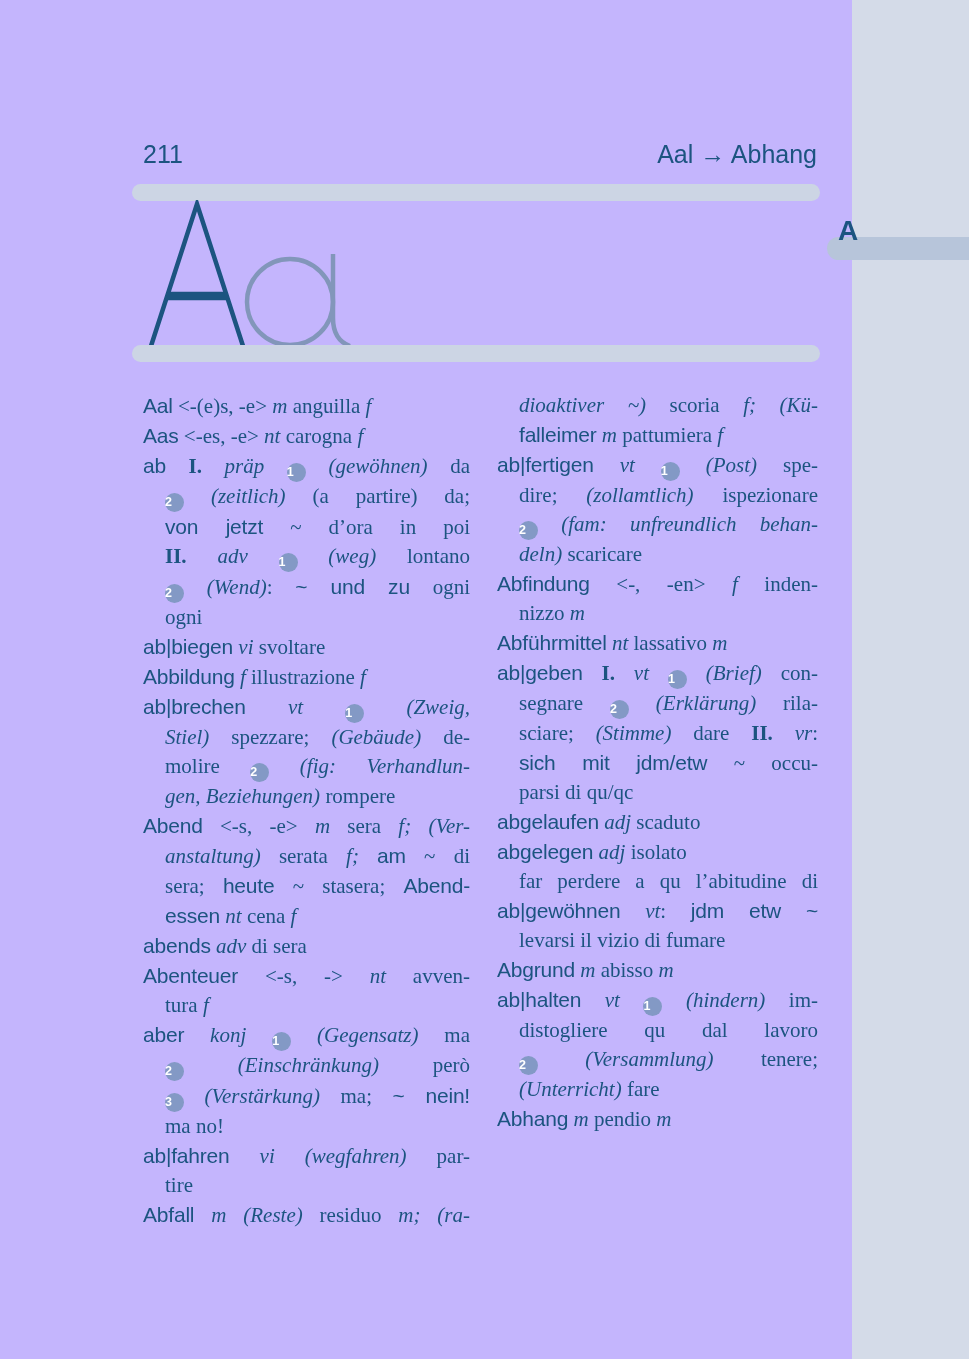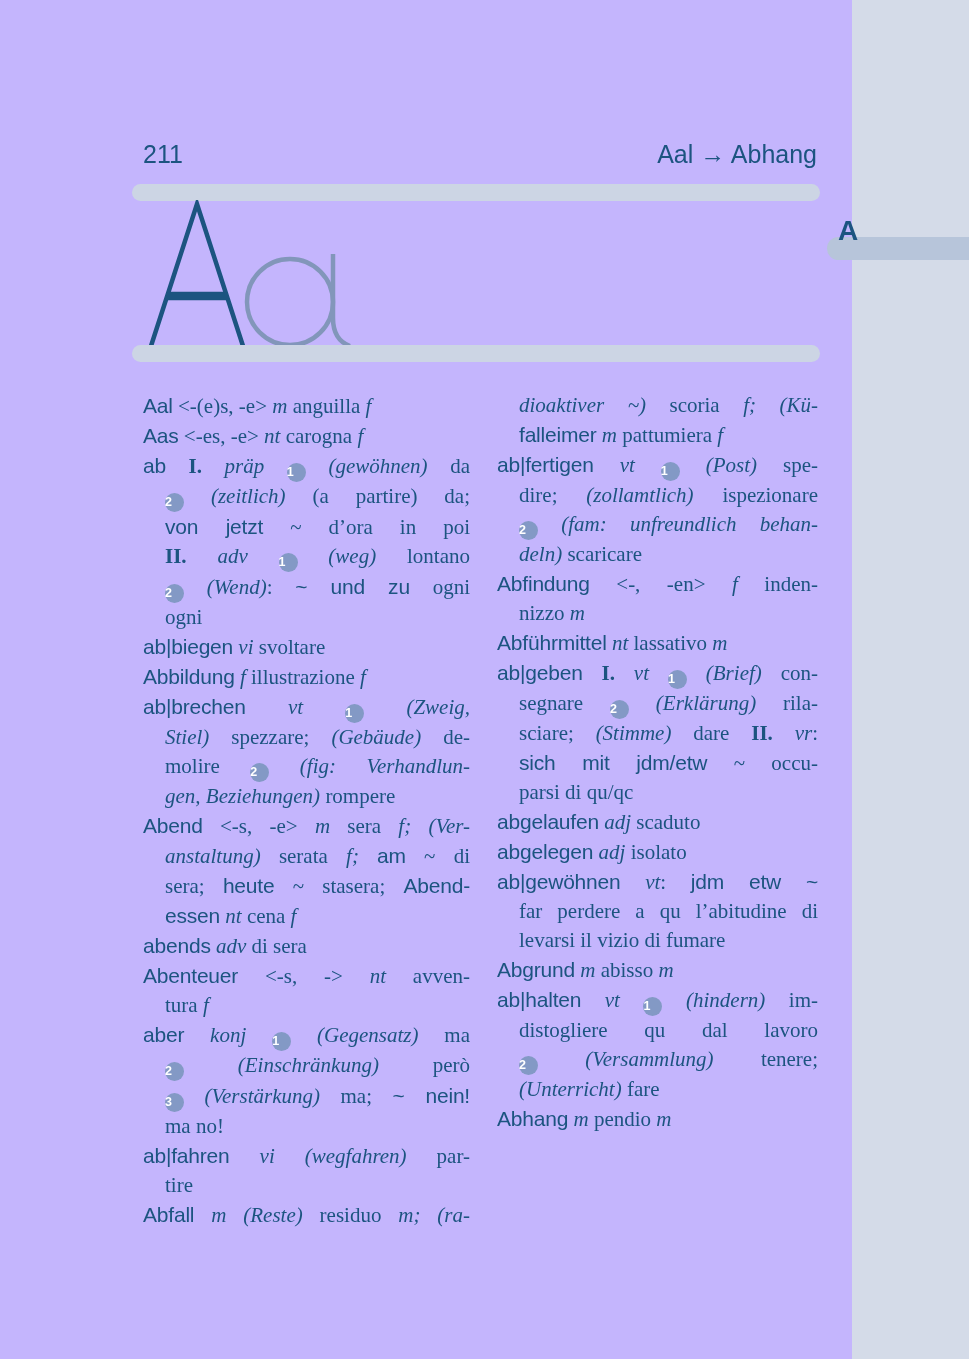--- a/index.html
+++ b/index.html
@@ -104,22 +104,22 @@
       <div class="line just"><span class="seg-b">Abfindung</span><span class="seg-r"> &lt;-, -en&gt; </span><span class="seg-i">f</span><span class="seg-r"> inden-</span></div>
       <div class="line ind"><span class="seg-r">nizzo </span><span class="seg-i">m</span></div>
       <div class="line"><span class="seg-b">Abführmittel</span><span class="seg-r"> </span><span class="seg-i">nt</span><span class="seg-r"> lassativo </span><span class="seg-i">m</span></div>
       <div class="line just"><span class="seg-b">ab|geben</span><span class="seg-br"> I. </span><span class="seg-i">vt </span><span class="num-circle">1</span><span class="seg-i"> (Brief) </span><span class="seg-r">con-</span></div>
       <div class="line just ind"><span class="seg-r">segnare </span><span class="num-circle">2</span><span class="seg-i"> (Erklärung) </span><span class="seg-r">rila-</span></div>
       <div class="line just ind"><span class="seg-r">sciare; </span><span class="seg-i">(Stimme)</span><span class="seg-r"> dare </span><span class="seg-br">II. </span><span class="seg-i">vr</span><span class="seg-r">:</span></div>
       <div class="line just ind"><span class="seg-b">sich mit jdm/etw</span><span class="seg-r"> ~ occu-</span></div>
       <div class="line ind"><span class="seg-r">parsi di qu/qc</span></div>
       <div class="line"><span class="seg-b">abgelaufen</span><span class="seg-r"> </span><span class="seg-i">adj</span><span class="seg-r"> scaduto</span></div>
       <div class="line"><span class="seg-b">abgelegen</span><span class="seg-r"> </span><span class="seg-i">adj</span><span class="seg-r"> isolato</span></div>
+      <div class="line just ind"><span class="seg-r">far perdere a qu l’abitudine di</span></div>
       <div class="line just"><span class="seg-b">ab|gewöhnen</span><span class="seg-r"> </span><span class="seg-i">vt</span><span class="seg-r">: </span><span class="seg-b">jdm etw ~</span></div>
-      <div class="line just ind"><span class="seg-r">far perdere a qu l’abitudine di</span></div>
       <div class="line ind"><span class="seg-r">levarsi il vizio di fumare</span></div>
       <div class="line"><span class="seg-b">Abgrund</span><span class="seg-r"> </span><span class="seg-i">m</span><span class="seg-r"> abisso </span><span class="seg-i">m</span></div>
       <div class="line just"><span class="seg-b">ab|halten</span><span class="seg-r"> </span><span class="seg-i">vt </span><span class="num-circle">1</span><span class="seg-i"> (hindern) </span><span class="seg-r">im-</span></div>
       <div class="line just ind"><span class="seg-r">distogliere qu dal lavoro</span></div>
       <div class="line just ind"><span class="num-circle">2</span><span class="seg-i"> (Versammlung) </span><span class="seg-r">tenere;</span></div>
       <div class="line ind"><span class="seg-i">(Unterricht)</span><span class="seg-r"> fare</span></div>
       <div class="line"><span class="seg-b">Abhang</span><span class="seg-r"> </span><span class="seg-i">m</span><span class="seg-r"> pendio </span><span class="seg-i">m</span></div>
     </div>
 
 </div>

